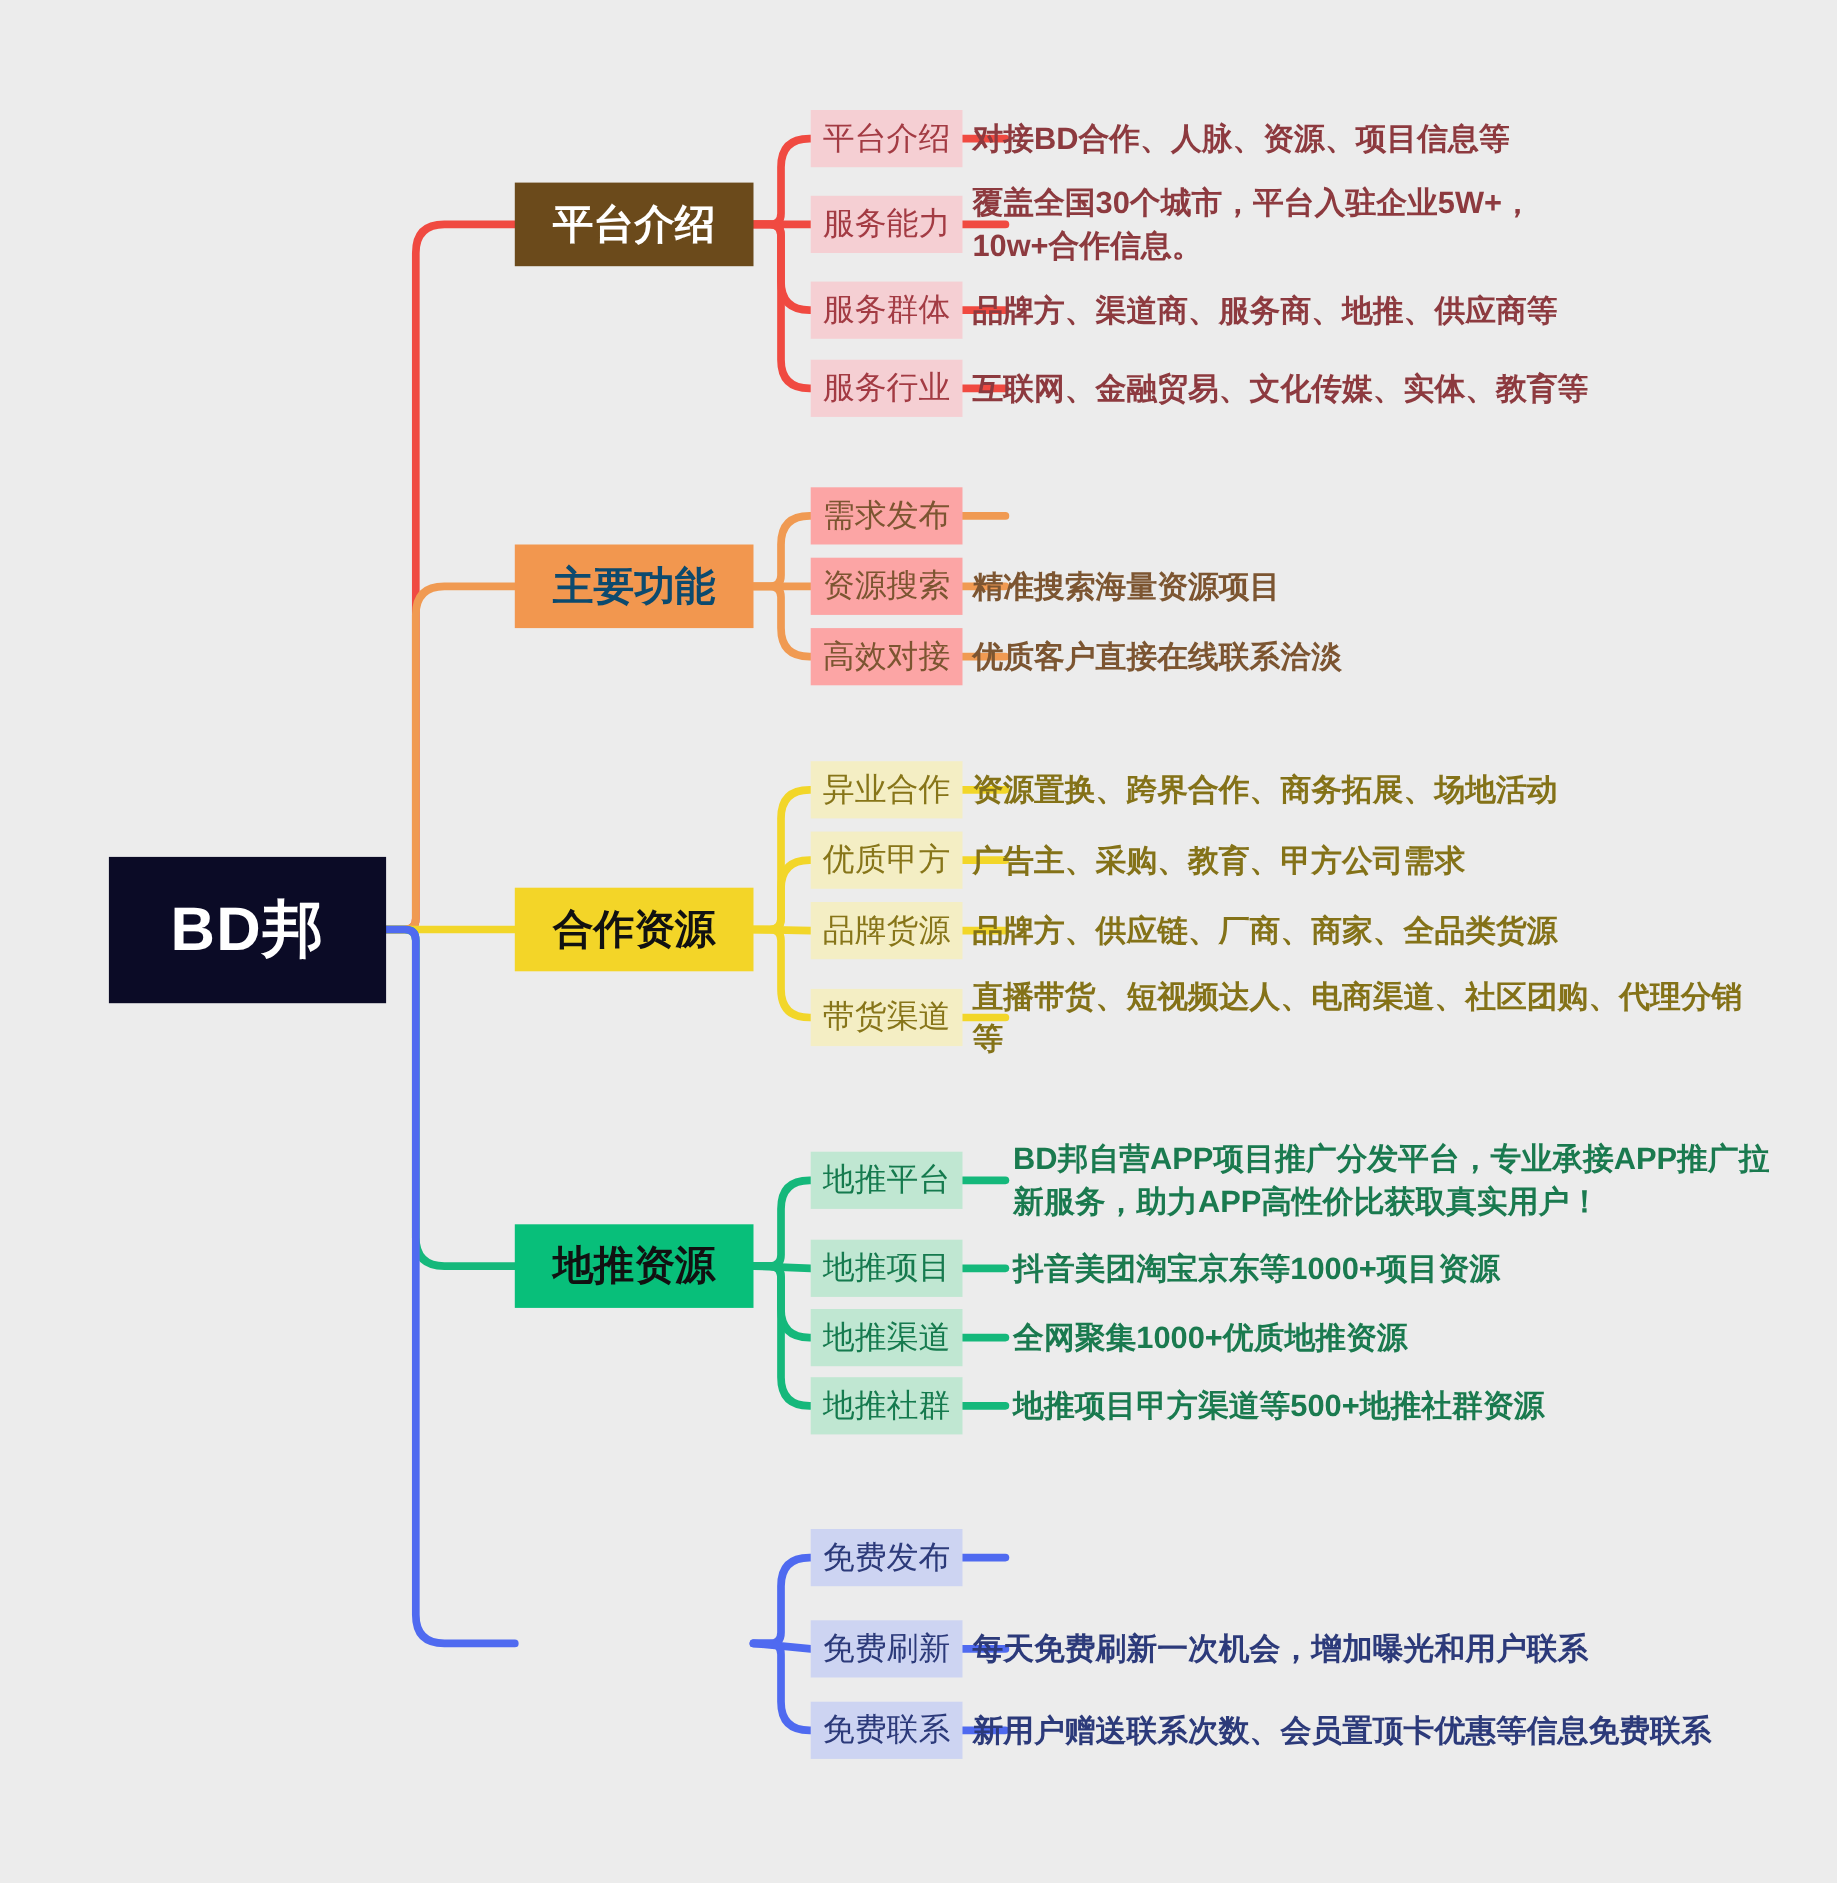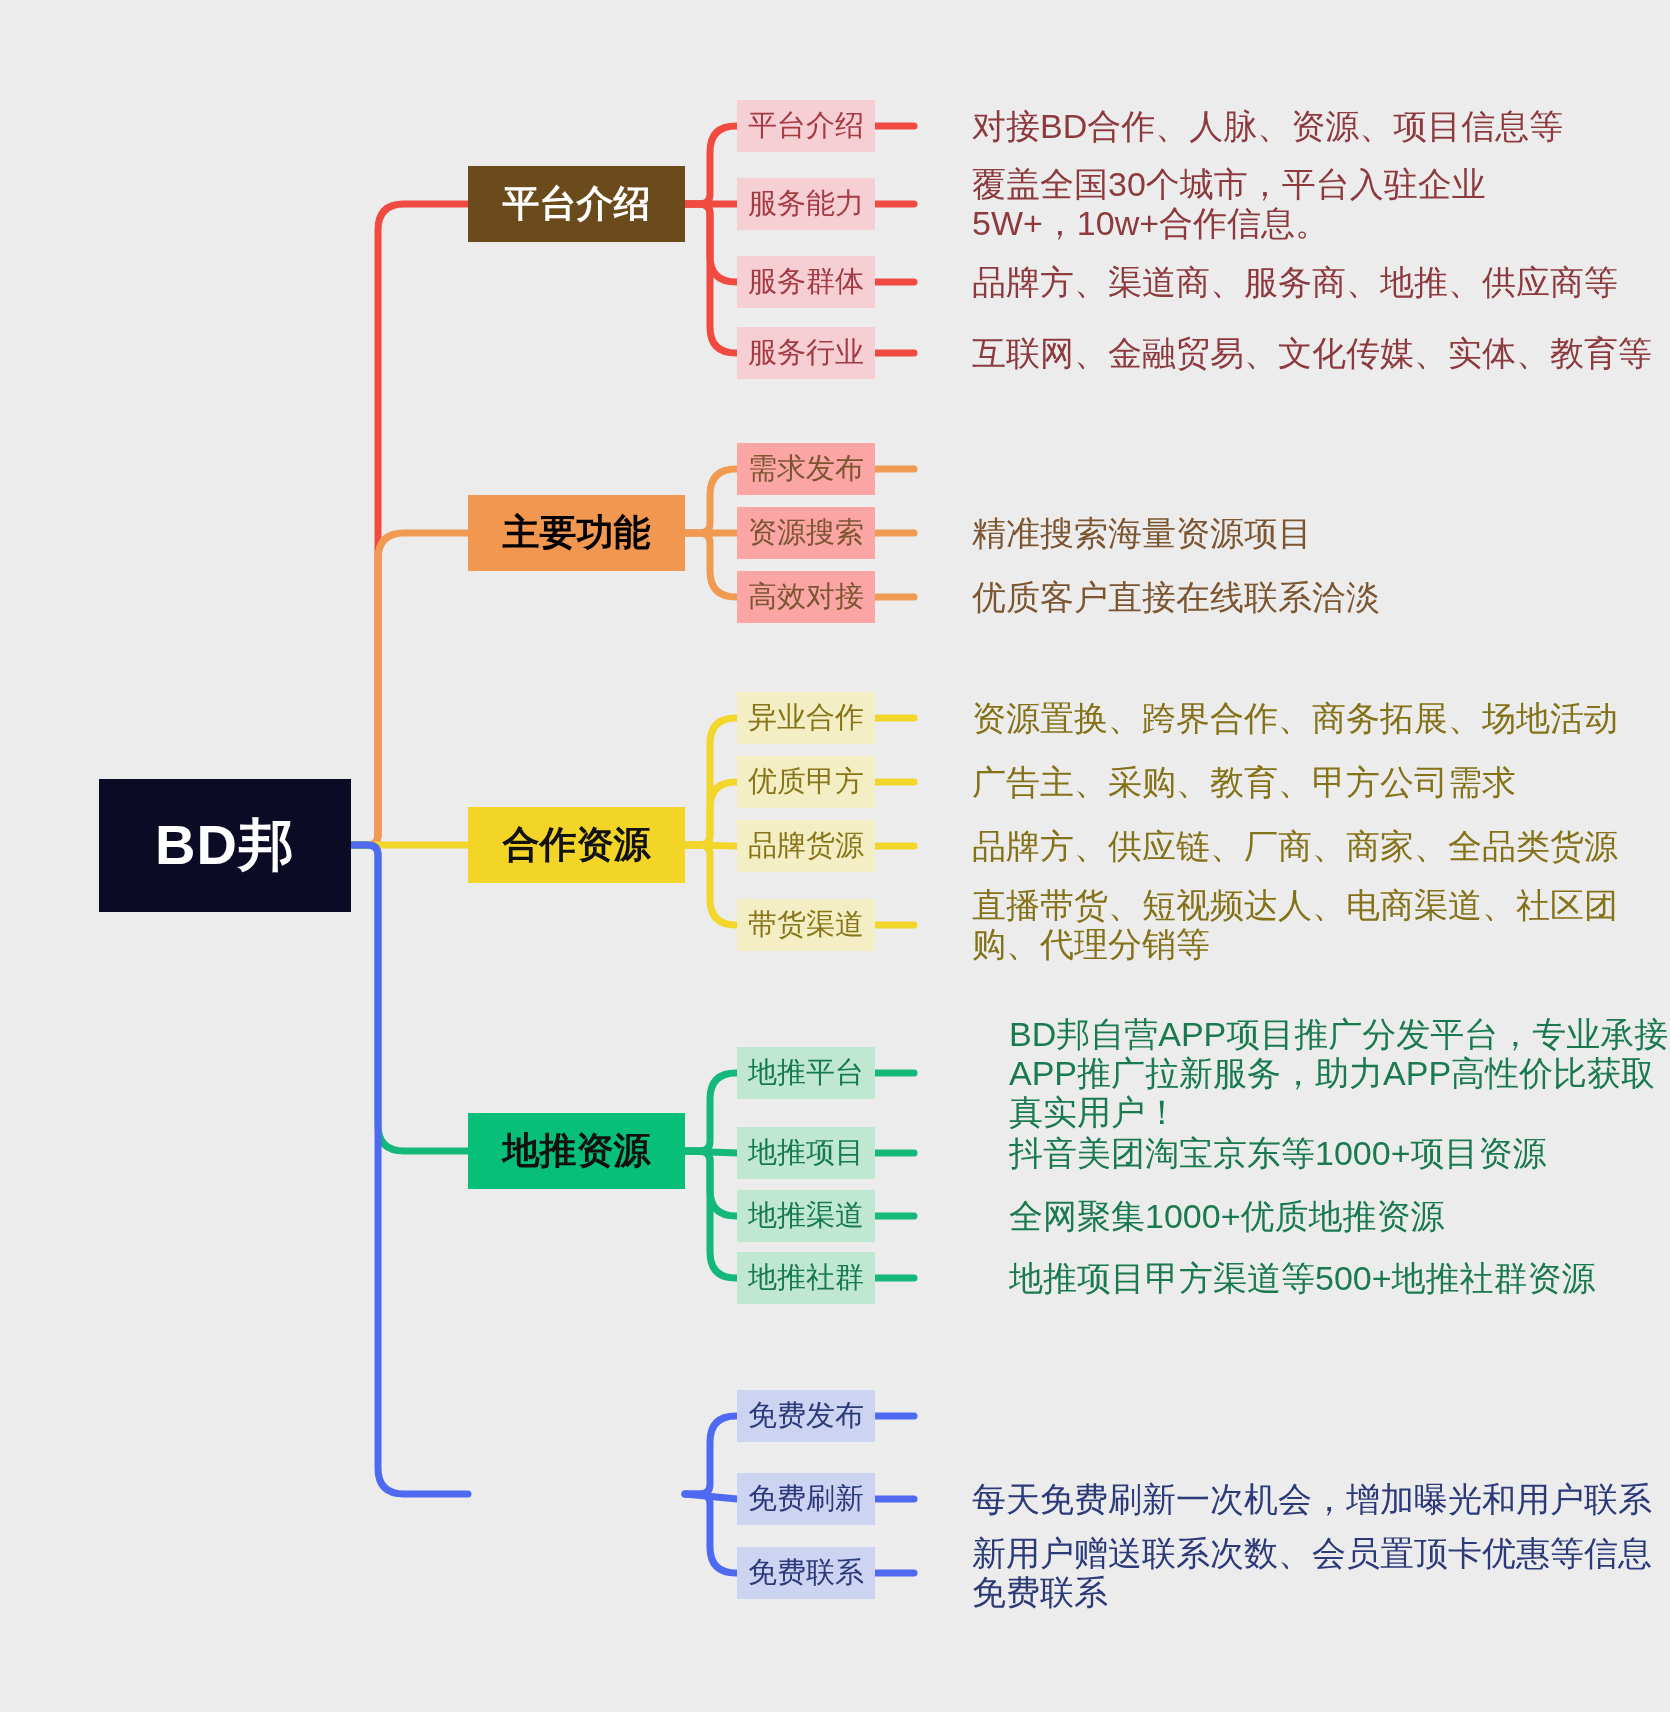--- a/index.html
+++ b/index.html
@@ -4,24 +4,24 @@
 <style>
   html,body{margin:0;padding:0;}
   body{font-family:"Liberation Sans","DejaVu Sans",sans-serif;background:#ececec;}
   #canvas{position:relative;width:1670px;height:1712px;background:#ececec;overflow:hidden;}
   #wires{position:absolute;left:0;top:0;width:1670px;height:1712px;}
   .node{position:absolute;display:flex;align-items:center;justify-content:center;box-sizing:border-box;}
   .root{left:99px;top:779px;width:252px;height:133px;background:#0b0b26;color:#fff;
         font-size:56px;font-weight:bold;letter-spacing:1px;}
   .main{left:468px;width:217px;height:76px;font-size:37px;font-weight:bold;}
   .child{left:737px;width:138px;height:52px;font-size:29px;font-weight:500;}
-  .desc{position:absolute;left:972px;transform:translateY(-50%);font-size:34px;line-height:39px;font-weight:400;}
+  .desc{position:absolute;left:884px;transform:translateY(-50%);font-size:28px;line-height:39px;font-weight:700;}
   
   .m0{background:#6b4a1b;color:#ffffff;}
-  .m1{background:#f2974f;color:#000000;}
+  .m1{background:#f2974f;color:#0c4a6e;}
   .m2{background:#f3d528;color:#111111;}
   .m3{background:#08bf7a;color:#111111;}
   .m4{background:#4a67ef;color:#ffffff;}
   .c0{background:#f5cfd3;color:#a33b43;}
   .c1{background:#fca5a5;color:#7c5531;}
   .c2{background:#f4eec4;color:#877519;}
   .c3{background:#c0e7d2;color:#157a4e;text-align:center;}
   .c4{background:#cdd4f2;color:#2c3a7a;}
   .d0{color:#8d3a3f;}
   .d1{color:#7c5531;}

